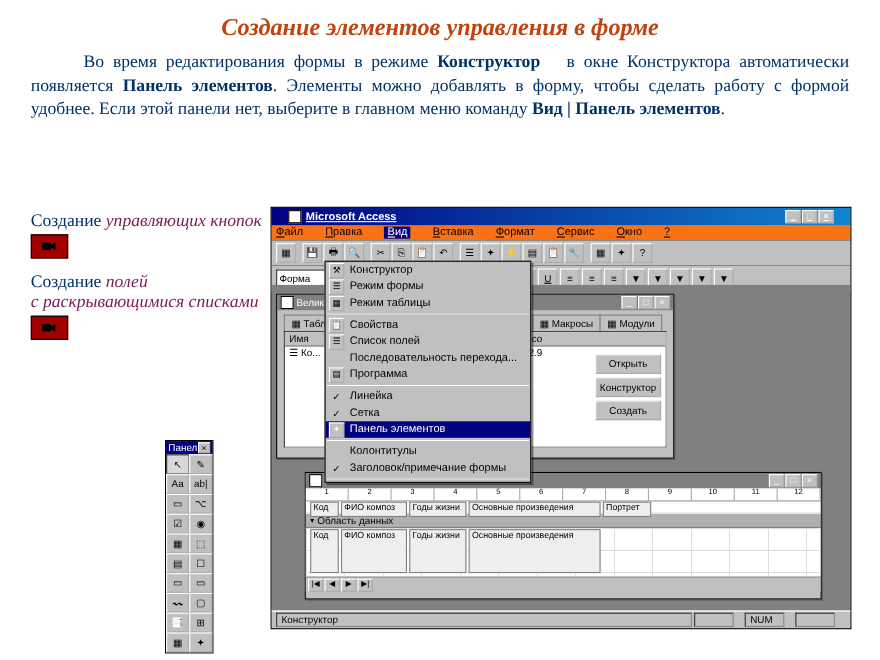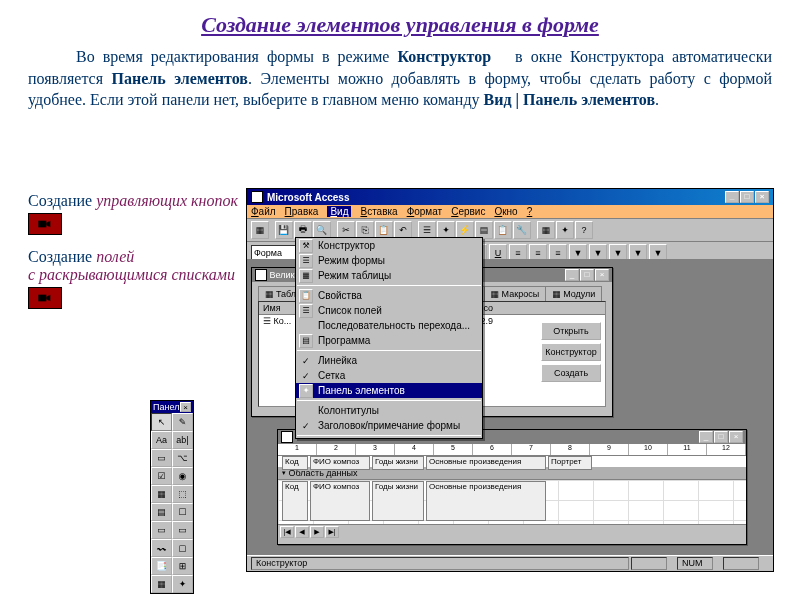--- a/index.html
+++ b/index.html
@@ -1,38 +1,38 @@
 <!DOCTYPE html>
 <html><head>
 <meta charset="utf-8">
 <style>
 * { box-sizing: border-box; margin: 0; padding: 0; }
 body { font-family: 'Times New Roman', serif; background: #fff; width: 800px; height: 600px; overflow: hidden; position: relative; }
 .slide { padding: 12px 28px; }
-.title { color: #4c1d95; font-style: italic; font-weight: bold; font-size: 22px; text-align: center; margin-bottom: 8px; text-decoration: underline; }
+.title { color: #c2410c; font-style: italic; font-weight: bold; font-size: 22px; text-align: center; margin-bottom: 8px; }
 .para { color: #003366; font-size: 16px; text-align: justify; line-height: 1.35; }
 .para b { color: #003366; }
 .video-icon { display: inline-block; width: 34px; height: 22px; background: #a00000; border: 1px solid #000; margin: 3px 0; text-align: center; }
 .video-icon svg { width: 16px; height: 16px; margin-top: 2px; }
 .left-content { position: absolute; left: 28px; top: 192px; width: 210px; font-size: 16px; color: #003366; }
 .linktext { color: #7a1a5a; font-style: italic; }
 
 .toolbox { position: absolute; left: 150px; top: 400px; width: 44px; background: #c0c0c0; border: 1px solid #000; font-family: 'MS Sans Serif', Tahoma, sans-serif; font-size: 9px; }
 .toolbox-title { background: #000080; color: #fff; font-size: 9px; padding: 1px 2px; display: flex; justify-content: space-between; }
 .toolbox-title .x { background: #c0c0c0; color: #000; width: 11px; height: 10px; text-align: center; line-height: 9px; border: 1px outset #fff; font-size: 8px; }
 .toolbox-grid { display: grid; grid-template-columns: 1fr 1fr; }
 .tb-btn { height: 18px; border: 1px outset #fff; background: #c0c0c0; display: flex; align-items: center; justify-content: center; font-size: 9px; color: #000; }
 .tb-btn.pressed { border: 1px inset #888; background: #d8d8d8; }
 
 .app { position: absolute; left: 246px; top: 188px; width: 528px; height: 384px; background: #c0c0c0; border: 1px solid #000; font-family: 'MS Sans Serif', Tahoma, sans-serif; font-size: 10px; }
-.app-titlebar { background: linear-gradient(to right, #000080, #1084d0); color: #fff; padding: 2px 4px; font-size: 10px; font-weight: bold; display: flex; align-items: center; gap: 4px; }
+.app-titlebar { background: linear-gradient(to right, #000080, #1084d0); color: #fff; padding: 2px 15px; font-size: 10px; font-weight: bold; display: flex; align-items: center; gap: 4px; text-decoration: underline; }
 .winicon { width: 12px; height: 12px; background: #fff; border: 1px solid #000; display: inline-block; }
 .winbtns { margin-left: auto; display: flex; gap: 1px; }
 .winbtn { width: 14px; height: 12px; background: #c0c0c0; border: 1px outset #fff; font-size: 8px; text-align: center; line-height: 10px; }
-.menubar { background: #fdba74; padding: 1px 4px; display: flex; gap: 9px; font-size: 10px; border-bottom: 1px solid #808080; }
+.menubar { background: #f97316; padding: 1px 4px; display: flex; gap: 20px; font-size: 10px; border-bottom: 1px solid #808080; }
 .menubar span u { text-decoration: underline; }
 .menubar .hl { background: #000080; color: #fff; padding: 0 3px; }
 .toolbar1 { background: #c0c0c0; padding: 2px 4px; display: flex; gap: 1px; align-items: center; border-bottom: 1px solid #808080; }
 .tbtn { width: 18px; height: 18px; border: 1px outset #fff; background: #c0c0c0; display: flex; align-items: center; justify-content: center; font-size: 9px; }
 .tsep { width: 4px; }
 .formatbar { background: #c0c0c0; padding: 2px 4px; border-bottom: 1px solid #808080; display: flex; gap: 2px; align-items: center; }
 .combo { height: 16px; background: #fff; border: 1px inset #888; font-size: 9px; padding: 0 2px; display: inline-flex; align-items: center; }
 .mdi { background: #808080; position: absolute; left: 0; right: 0; top: 70px; bottom: 16px; overflow: hidden; }
 .statusbar { position: absolute; left: 0; right: 0; bottom: 0; height: 16px; background: #c0c0c0; border-top: 1px solid #fff; font-size: 9px; padding: 1px 4px; display: flex; }
 .statusbar .cell { border: 1px inset #888; padding: 0 4px; margin-right: 10px; }

